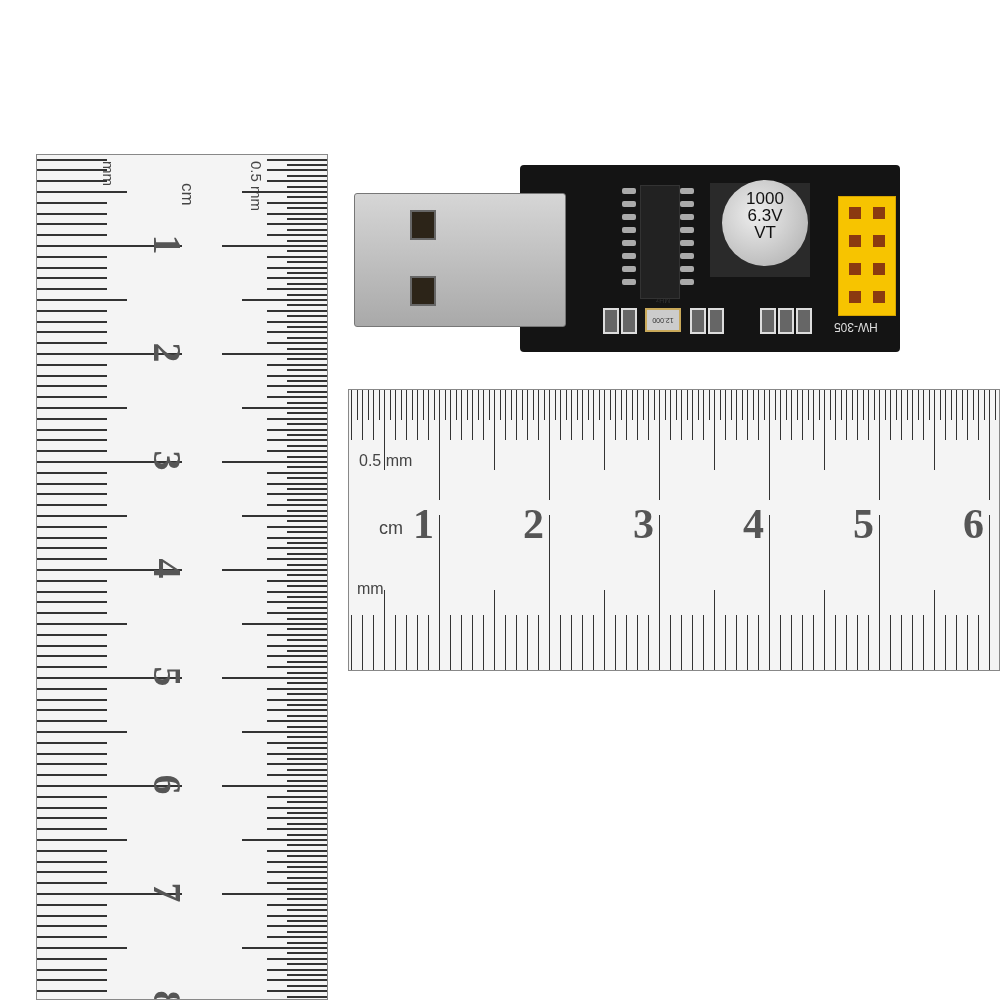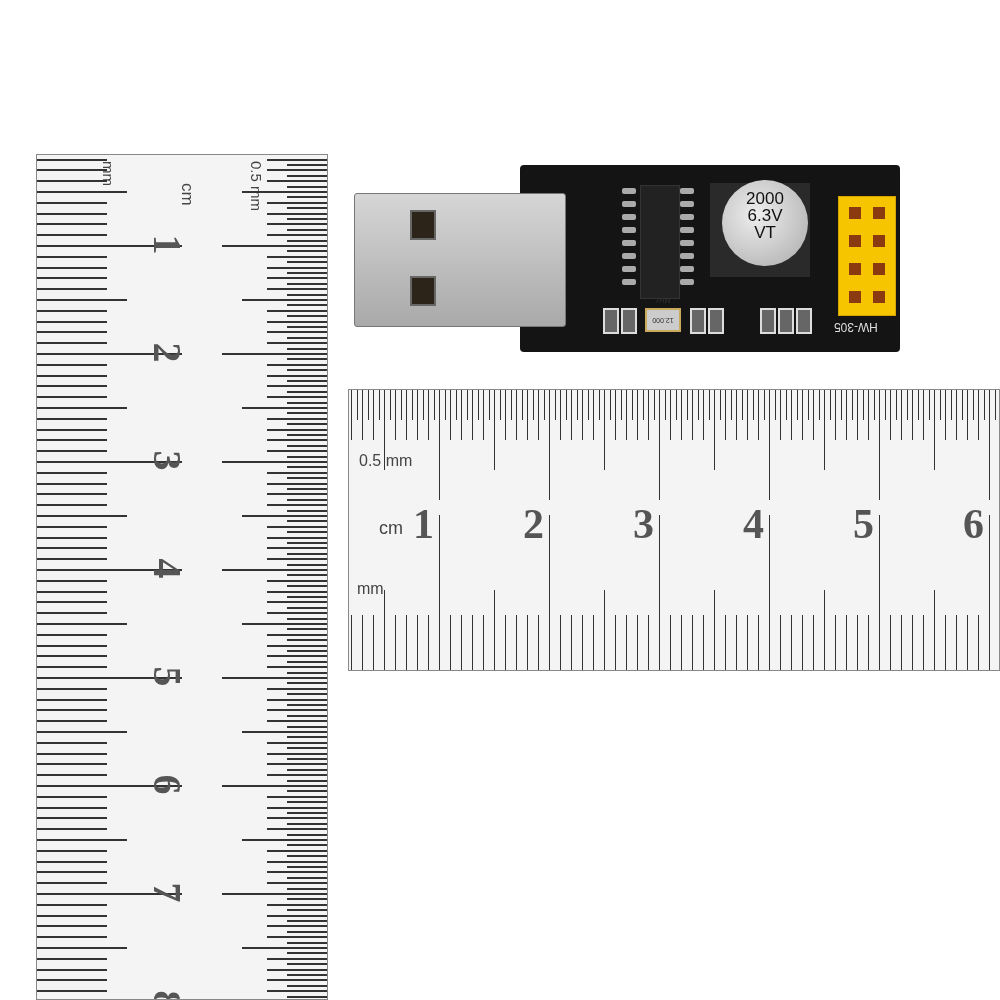--- a/index.html
+++ b/index.html
@@ -491,21 +491,21 @@
     <div class="pin" style="left: 680px; top: 240px;"></div>
     <div class="pin" style="left: 622px; top: 253px;"></div>
     <div class="pin" style="left: 680px; top: 253px;"></div>
     <div class="pin" style="left: 622px; top: 266px;"></div>
     <div class="pin" style="left: 680px; top: 266px;"></div>
     <div class="pin" style="left: 622px; top: 279px;"></div>
     <div class="pin" style="left: 680px; top: 279px;"></div>
   </div>
 <div id="cap"></div>
 <div id="capcan">
-  <span style="margin-top:10px;">2000</span>
+  <span style="margin-top:10px;">1000</span>
   <span>6.3V</span>
   <span>VT</span>
 </div>
 <div id="header">
     <div class="hp" style="left: 10px; top: 10px;"></div>
     <div class="hp" style="left: 34px; top: 10px;"></div>
     <div class="hp" style="left: 10px; top: 38px;"></div>
     <div class="hp" style="left: 34px; top: 38px;"></div>
     <div class="hp" style="left: 10px; top: 66px;"></div>
     <div class="hp" style="left: 34px; top: 66px;"></div>

